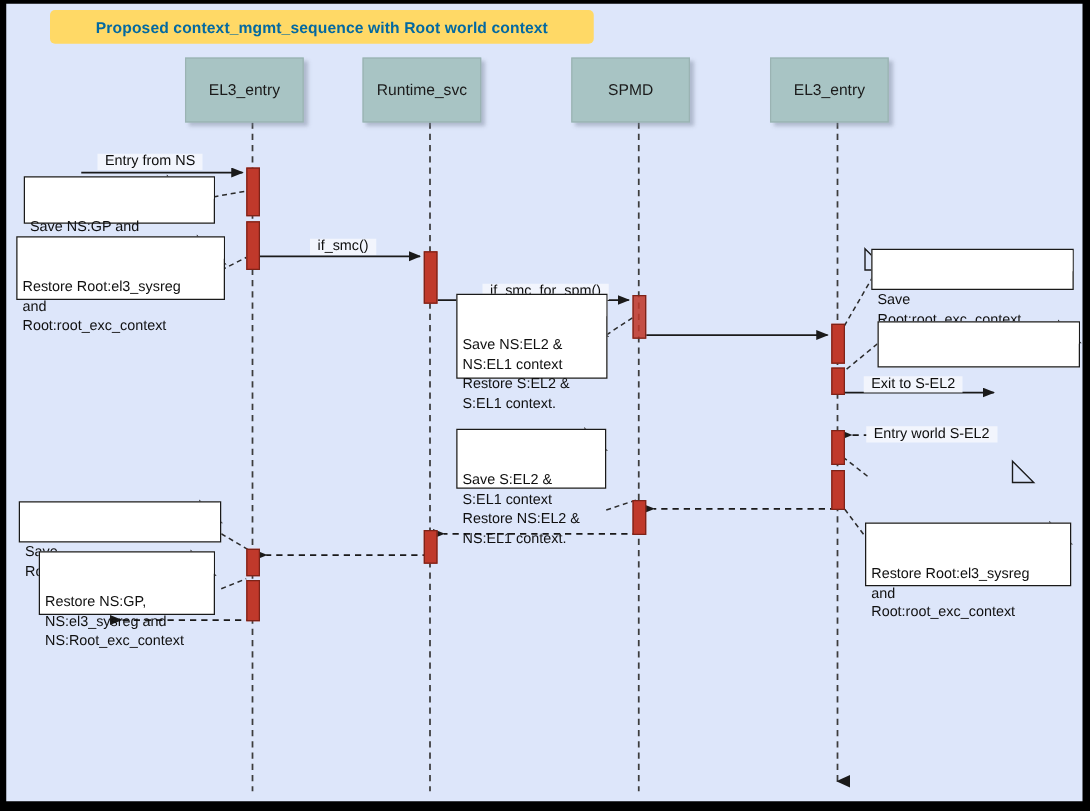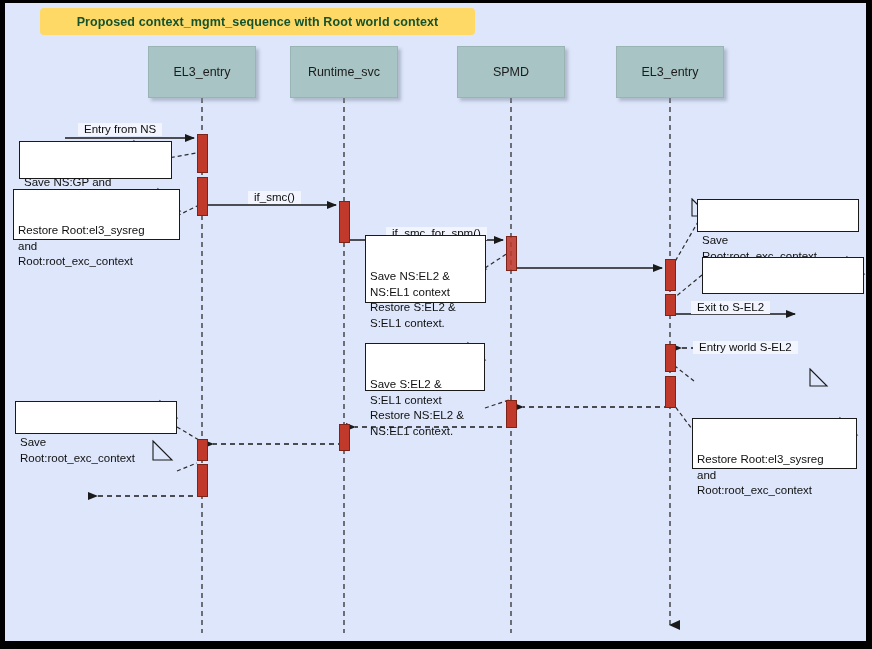--- a/index.html
+++ b/index.html
@@ -46,30 +46,30 @@
     position: absolute;
     left: 35px;
     top: 5px;
     width: 435px;
     height: 27px;
     background: #ffd966;
     border-radius: 4px;
     display: flex;
     align-items: center;
     justify-content: center;
-    color: #14532d;
+    color: #0369a1;
     font-size: 12.5px;
     font-weight: bold;
     letter-spacing: 0.1px;
   }
 
   
   .lifeline-head {
     position: absolute;
-    width: 108px;
+    width: 95px;
     height: 52px;
     background: #a8c4c4;
     border: 1px solid #9ab3b3;
     box-shadow: 3px 3px 3px rgba(120,130,150,0.45);
     display: flex;
     align-items: center;
     justify-content: center;
     color: #1b1b1b;
     font-size: 12.5px;
     box-sizing: border-box;
@@ -286,15 +286,21 @@
 S:EL1 context
 Restore NS:EL2 &amp;
 NS:EL1 context.</span>
     </div>
 
     <div class="note" style="left:10px; top:398px; width:162px; height:33px;">
       <span class="fold"></span>
       <span>Save Root:root_exc_context</span>
     </div>
 
+    <div class="note" style="left:26px; top:438px; width:141px; height:51px;">
+      <span class="fold"></span>
+      <span>Restore NS:GP,
+NS:el3_sysreg and
+NS:Root_exc_context</span>
+    </div>
 
   </div>
 </div>
 
 </body></html>

